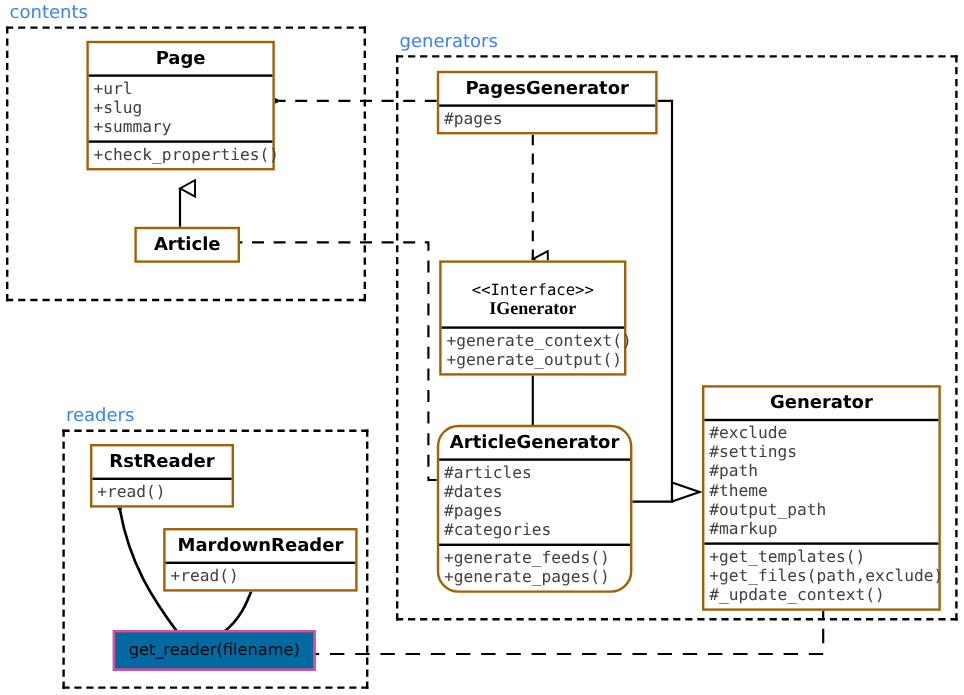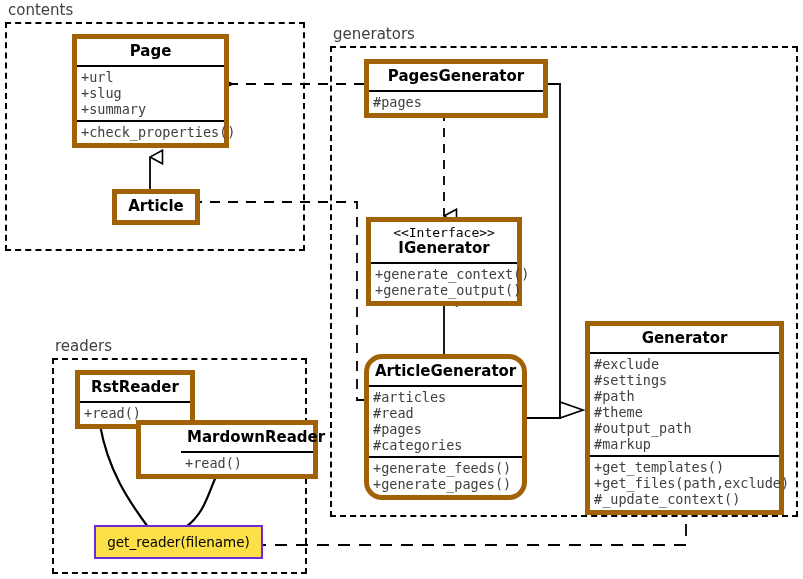--- a/index.html
+++ b/index.html
@@ -20,74 +20,75 @@
   .package {
     position: absolute;
     box-sizing: border-box;
     border: 2px dashed #000;
     background: transparent;
   }
   .package-label {
     position: absolute;
     font-family: "DejaVu Sans", sans-serif;
     font-size: 15px;
-    color: #404040;
+    color: #3b82f6;
     background: #ffffff;
     padding: 0 2px;
     white-space: nowrap;
     line-height: 17px;
   }
   
   .uml-class {
     position: absolute;
     box-sizing: border-box;
-    border: 5px solid #a16207;
+    border: 2px solid #a16207;
     background: #ffffff;
     z-index: 5;
   }
   .uml-name {
     font-family: "DejaVu Sans", sans-serif;
     font-weight: bold;
     font-size: 15px;
     text-align: center;
     color: #000;
     padding: 4px 6px 5px 6px;
     line-height: 17px;
     white-space: nowrap;
   }
   .uml-stereo {
     font-family: "DejaVu Sans Mono", monospace;
     font-size: 13px;
     text-align: center;
     color: #000;
-    padding: 3px 6px 0 6px;
+    padding: 16px 6px 0 6px;
     line-height: 15px;
     white-space: nowrap;
   }
   .uml-stereo + .uml-name {
     padding-top: 0;
+    font-family: Liberation Serif, serif;
   }
   .uml-compartment {
     border-top: 2px solid #000;
     padding: 2px 0 3px 0;
   }
   .uml-item {
     font-family: "DejaVu Sans Mono", monospace;
     font-size: 13.5px;
     color: #404040;
     line-height: 16px;
     padding: 0 3px 0 4px;
     white-space: nowrap;
   }
   
   .plain-box {
     position: absolute;
     box-sizing: border-box;
-    border: 2px solid #6d28d9;
-    background: #fde047;
+    border: 2px solid #ec4899;
+    background: #0369a1;
     z-index: 5;
     display: flex;
     align-items: center;
     justify-content: center;
   }
   .plain-box span {
     font-family: "DejaVu Sans", sans-serif;
     font-size: 13.5px;
     color: #000;
     white-space: nowrap;
@@ -218,21 +219,21 @@
     <div class="uml-compartment">
       <div class="uml-item">+generate_context()</div>
       <div class="uml-item">+generate_output()</div>
     </div>
   </div>
 
   <div class="uml-class" style="left:364px; top:354px; width:163px;border-radius:18px;">
     <div class="uml-name">ArticleGenerator</div>
     <div class="uml-compartment">
       <div class="uml-item">#articles</div>
-      <div class="uml-item">#read</div>
+      <div class="uml-item">#dates</div>
       <div class="uml-item">#pages</div>
       <div class="uml-item">#categories</div>
     </div>
     <div class="uml-compartment">
       <div class="uml-item">+generate_feeds()</div>
       <div class="uml-item">+generate_pages()</div>
     </div>
   </div>
 
   <div class="uml-class" style="left:585px; top:321px; width:199px;">
@@ -252,21 +253,21 @@
     </div>
   </div>
 
   <div class="uml-class" style="left:75px; top:370px; width:120px;">
     <div class="uml-name">RstReader</div>
     <div class="uml-compartment">
       <div class="uml-item">+read()</div>
     </div>
   </div>
 
-  <div class="uml-class" style="left:136px; top:420px; width:182px;padding-left:40px;">
+  <div class="uml-class" style="left:136px; top:440px; width:162px;">
     <div class="uml-name">MardownReader</div>
     <div class="uml-compartment">
       <div class="uml-item">+read()</div>
     </div>
   </div>
 
   <div class="plain-box" style="left:94px; top:525px; width:169px; height:34px;">
     <span>get_reader(filename)</span>
   </div>
 

